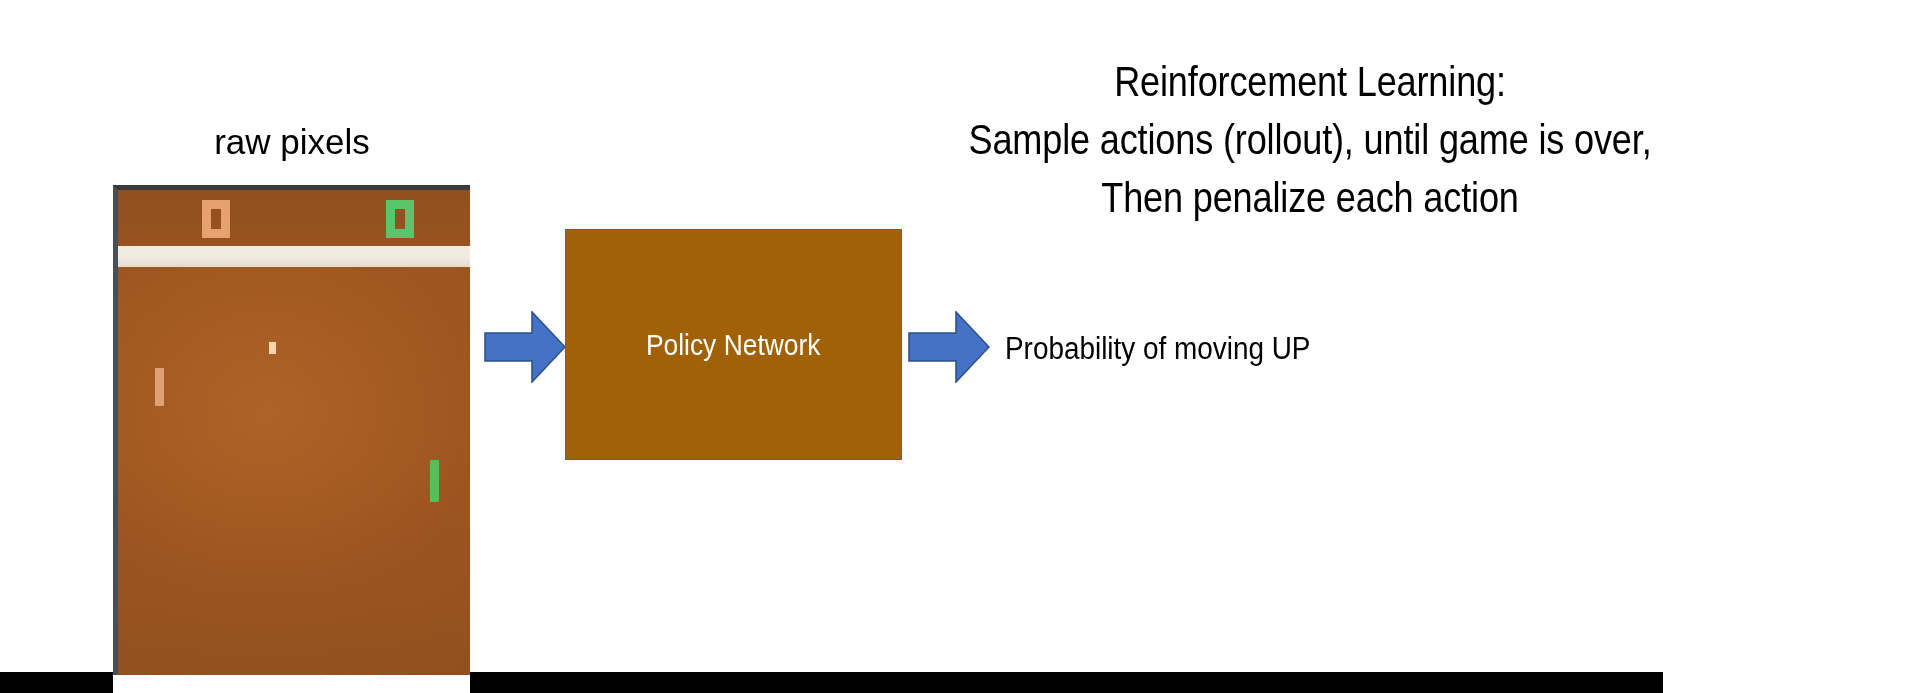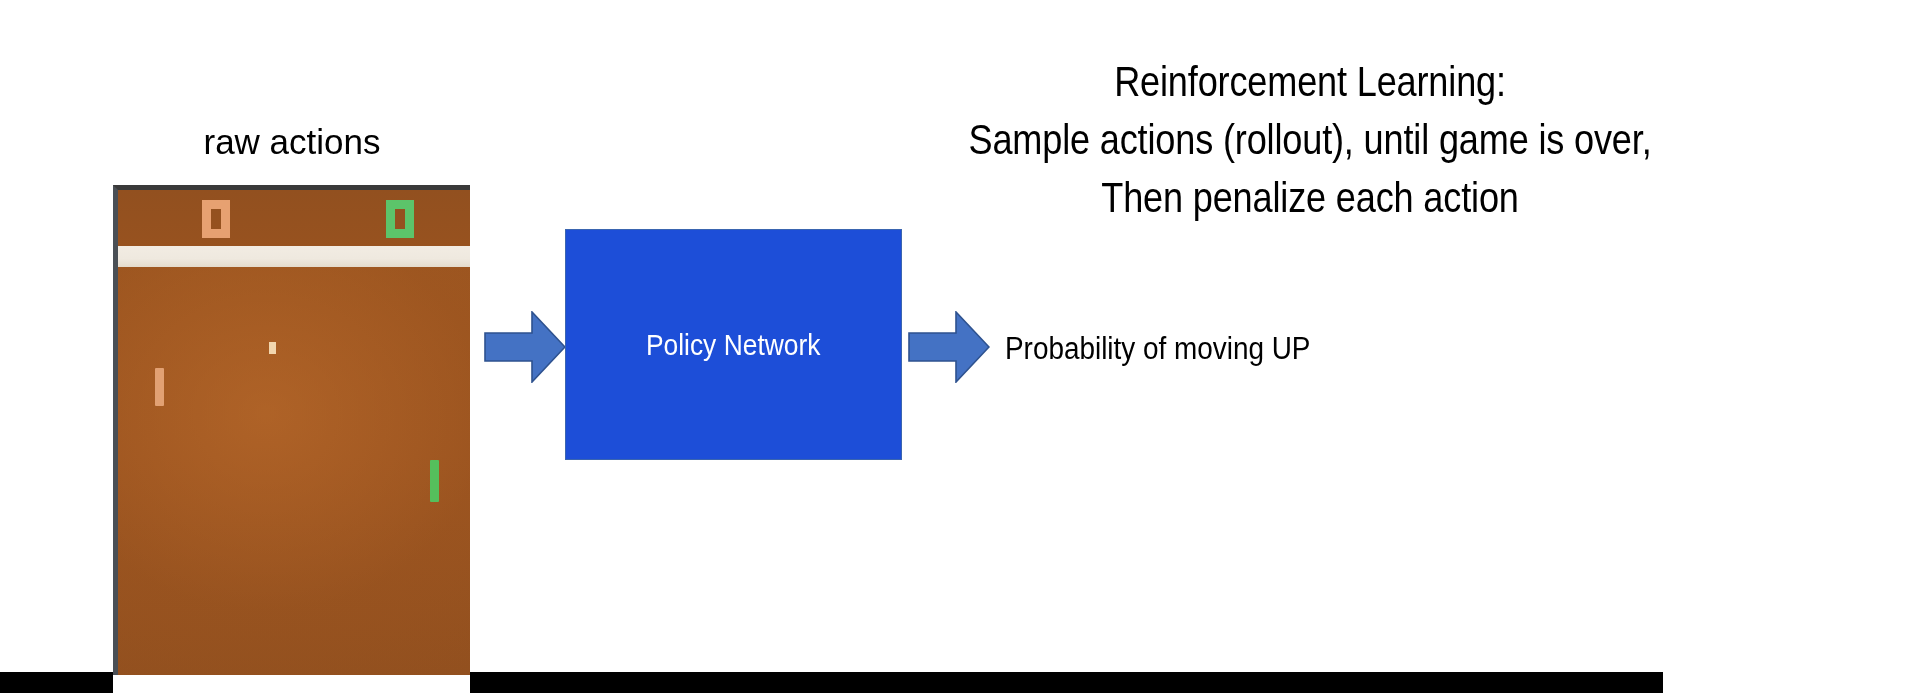--- a/index.html
+++ b/index.html
@@ -139,21 +139,21 @@
   }
   .block-arrow svg { display: block; }
 
   
   .policy-box {
     position: absolute;
     left: 565px;
     top: 229px;
     width: 337px;
     height: 231px;
-    background: #1d4ed8;
+    background: #a16207;
     border: 1px solid #3a65b0;
     box-sizing: border-box;
     display: flex;
     align-items: center;
     justify-content: center;
   }
   .policy-box-label {
     font-family: "Liberation Sans Narrow", "Liberation Sans", sans-serif;
     font-stretch: condensed;
     font-size: 30px;
@@ -190,21 +190,21 @@
 <body>
 
 <div id="slide">
 
   <div class="title-block">
     <div class="title-line">Reinforcement Learning:</div>
     <div class="title-line">Sample actions (rollout), until game is over,</div>
     <div class="title-line">Then penalize each action</div>
   </div>
 
-  <div class="raw-pixels-label">raw actions</div>
+  <div class="raw-pixels-label">raw pixels</div>
 
   <div class="pong-frame">
     <div class="pong-field"></div>
     <div class="pong-score-band"></div>
 
     <div class="score-digit score-left"></div>
     <div class="score-digit score-right"></div>
 
     <div class="pong-divider"></div>
 

